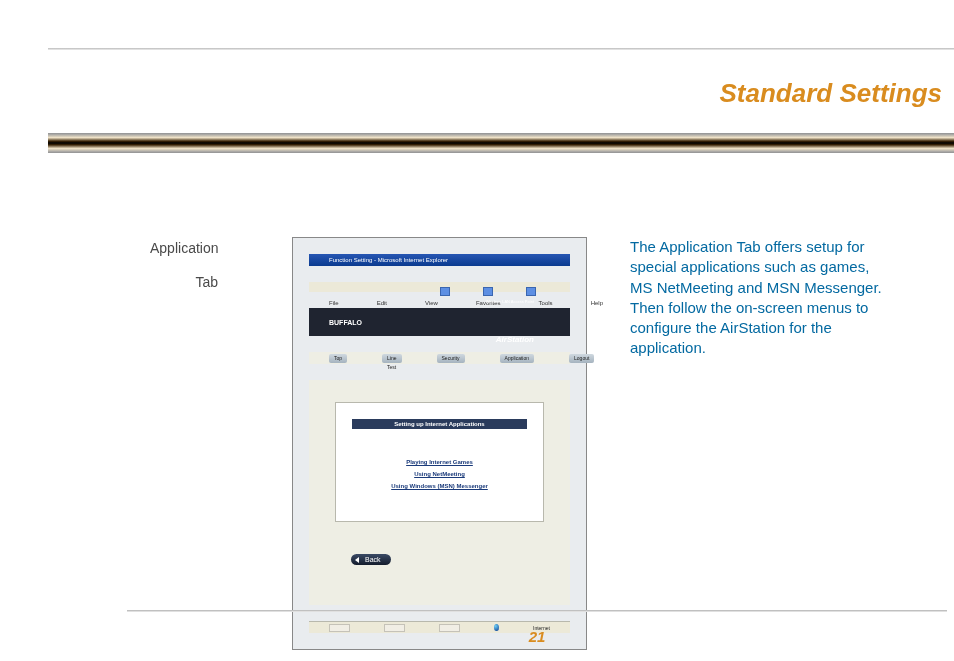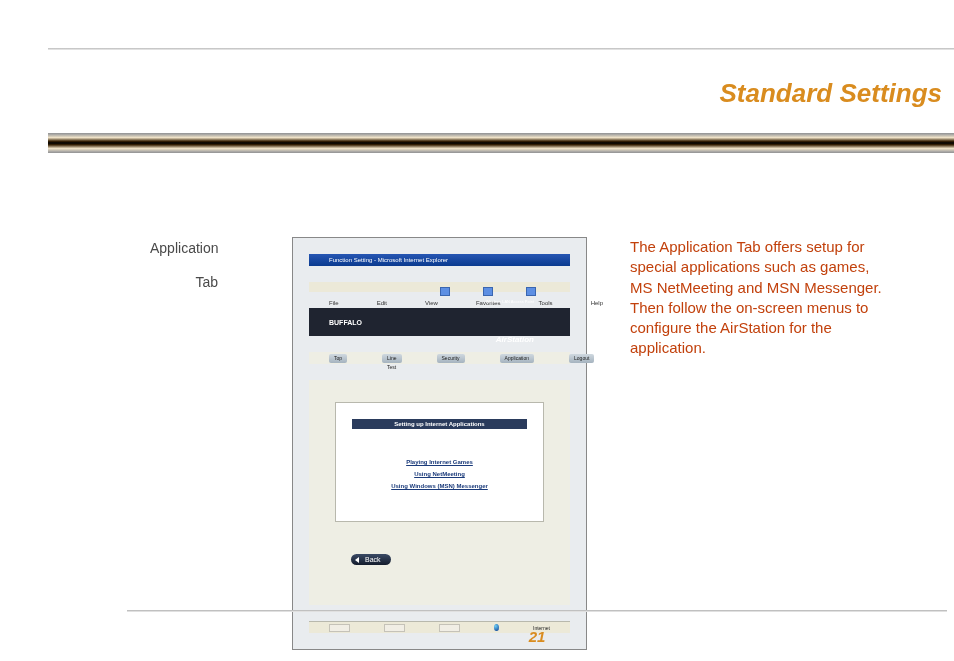--- a/index.html
+++ b/index.html
@@ -212,21 +212,21 @@
       padding-left: 6px;
     }
     .body-heading {
       font-size: 18px;
       font-weight: bold;
       color: #000;
       margin-bottom: 10px;
     }
     .body-text {
       font-size: 15px;
-      color: #c2410c;
+      color: #0369a1;
       line-height: 1.35;
       max-width: 370px;
     }
     .footer-area {
       position: absolute;
       bottom: 0;
       left: 12px;
       width: 100%;
     }
     .footer-line {

